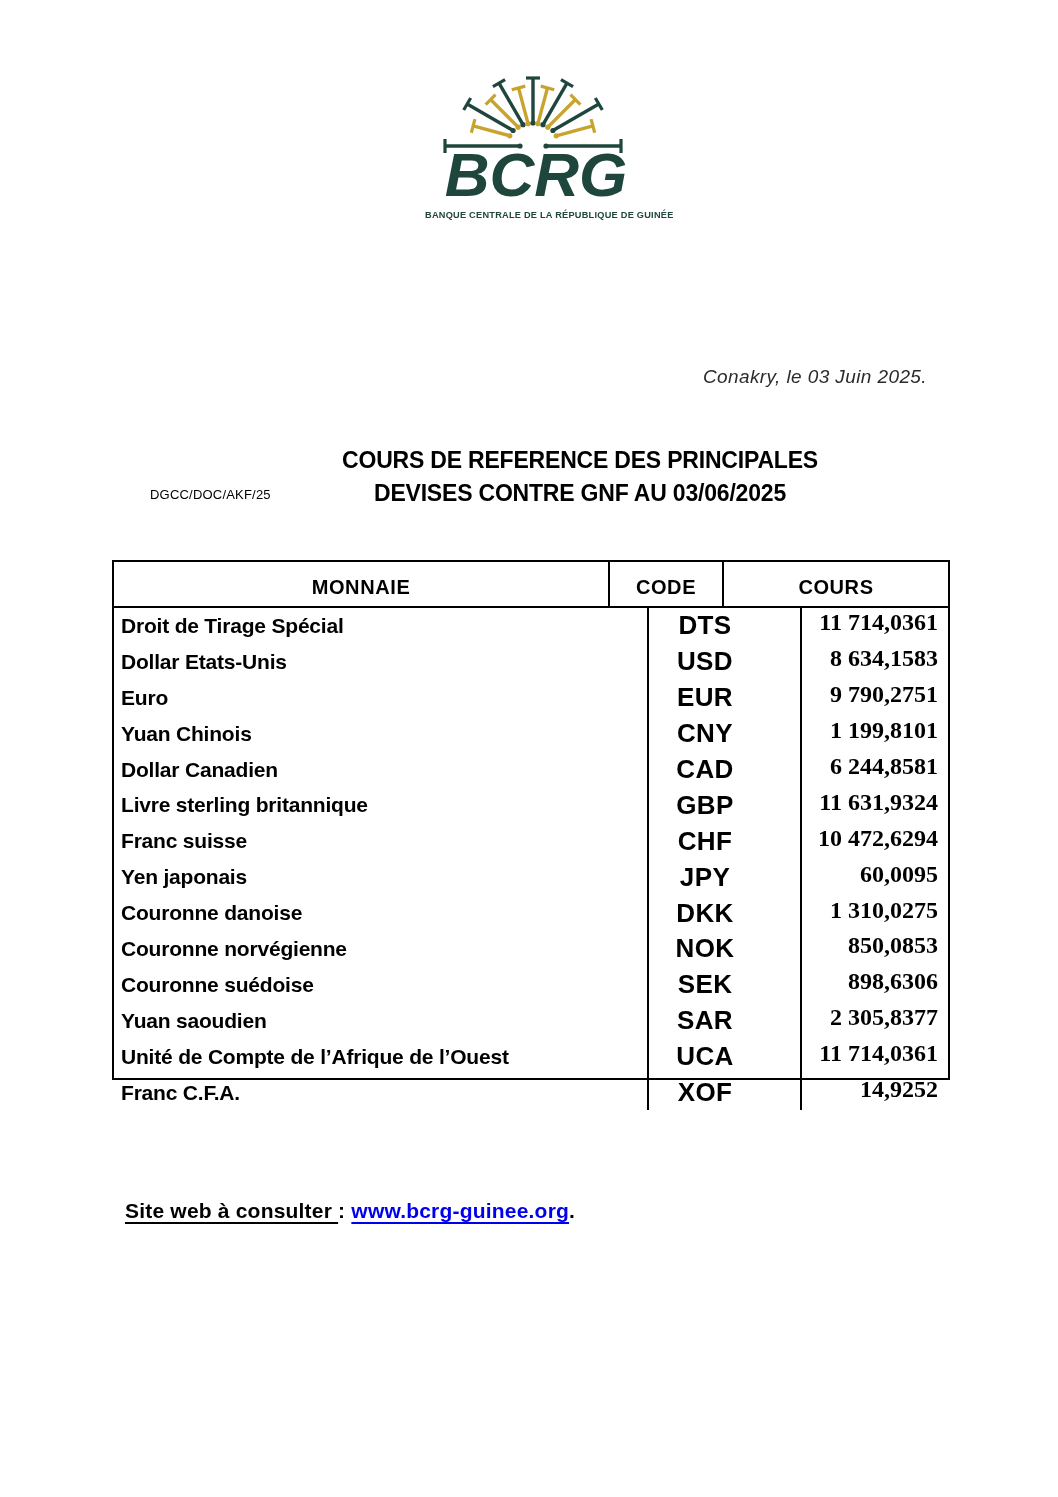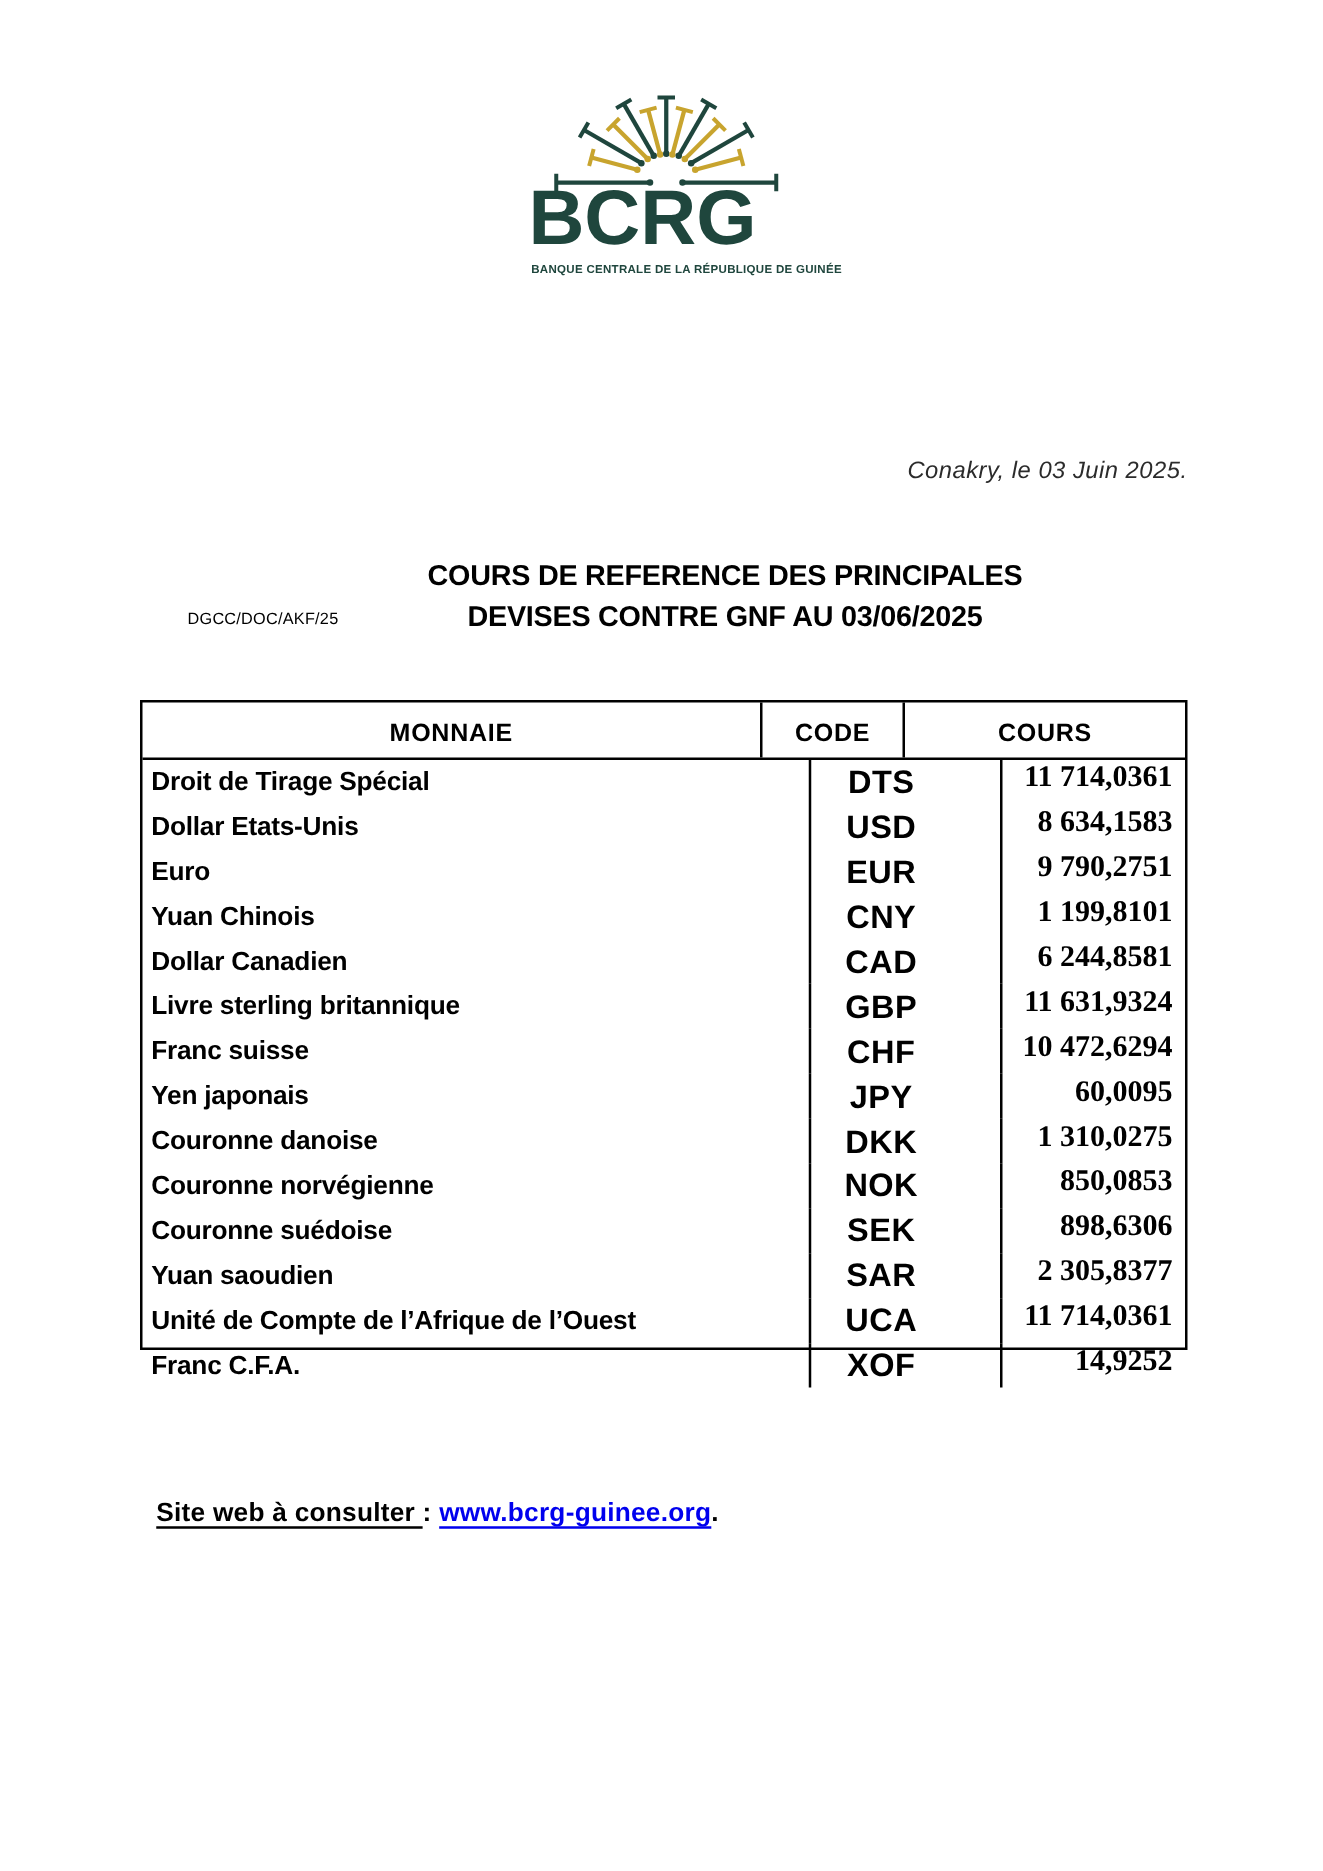--- a/index.html
+++ b/index.html
@@ -4,33 +4,34 @@
 <style>
   html,body { margin:0; padding:0; background:#ffffff; }
   .page {
     position:relative; width:1058px; height:1497px; background:#ffffff;
     font-family:"Liberation Sans", sans-serif; color:#000; overflow:hidden;
   }
 
   
   .logo-fan { position:absolute; left:441px; top:72px; width:184px; height:84px; }
   .logo-acronym {
-    position:absolute; left:414px; top:144px; width:200px; text-align:center;
+    position:absolute; left:436px; top:144px; width:200px; text-align:center;
     font-size:62px; font-weight:800; line-height:1.0; letter-spacing:0px;
     color:var(--logo-green,#1F463D);
+    font-style:italic;
   }
   .logo-tagline {
     position:absolute; left:425px; top:210px; width:216px; text-align:center;
     font-size:9.2px; font-weight:700; letter-spacing:0.25px; white-space:nowrap;
     color:var(--logo-green,#1F463D);
   }
 
   
   .dateline {
-    position:absolute; right:108px; top:366px;
+    position:absolute; right:131px; top:366px;
     font-size:19px; font-style:italic; letter-spacing:0.4px; color:#2b2b2b;
   }
   .ref-code {
     position:absolute; left:150px; top:487px;
     font-size:13px; font-weight:400; letter-spacing:0.2px;
   }
   .title-block {
     position:absolute; left:340px; top:444px; width:480px;
     text-align:center; font-weight:700; font-size:23px; line-height:33px;
     letter-spacing:-0.2px;

